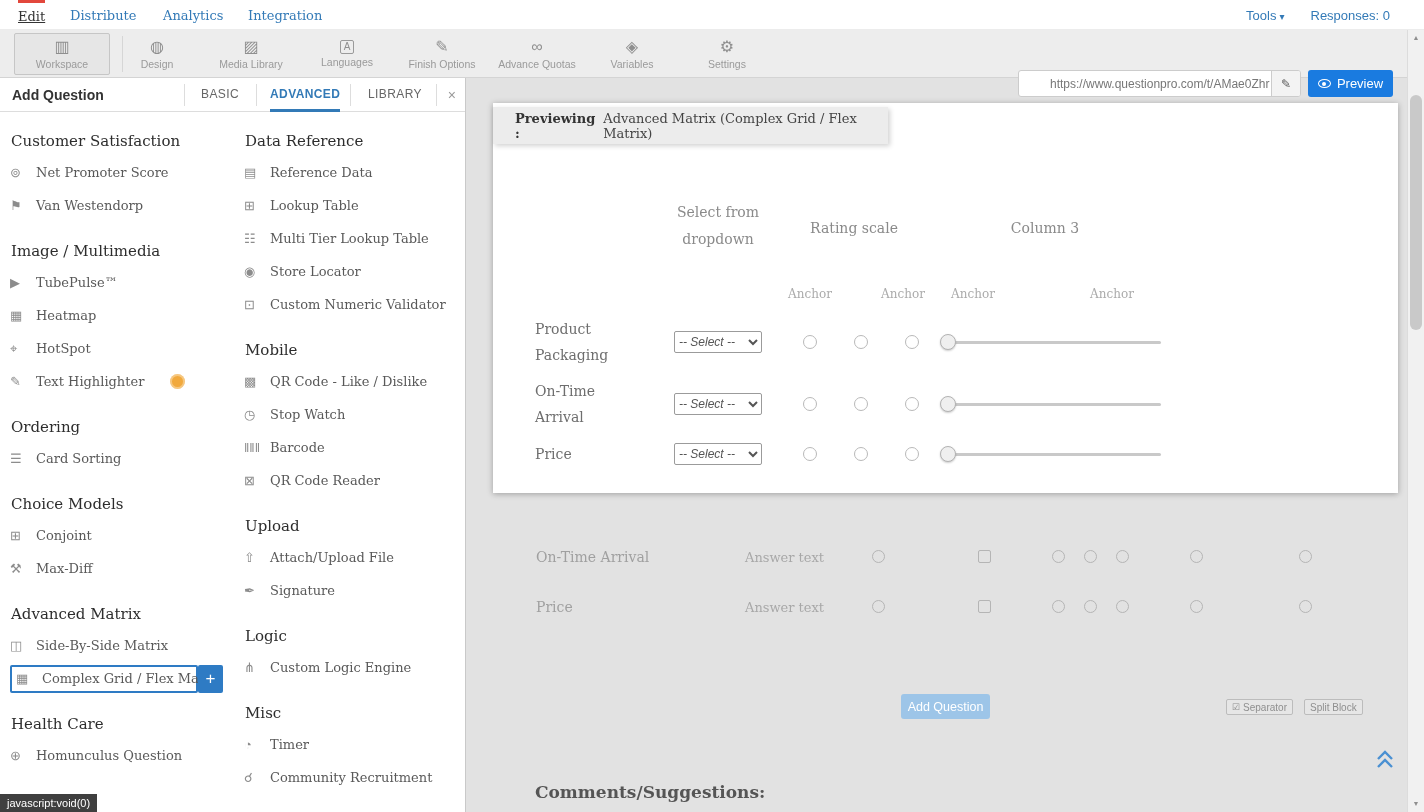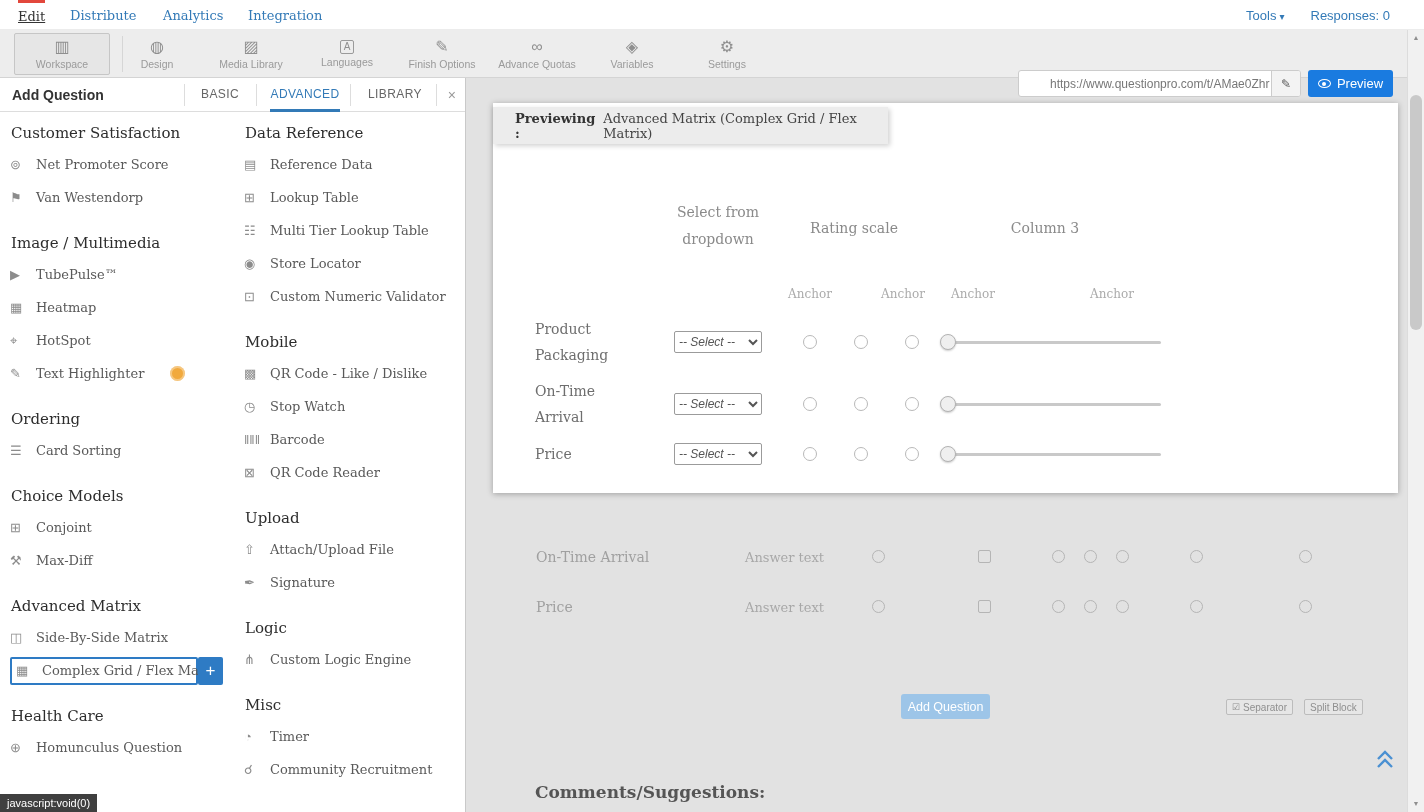--- a/index.html
+++ b/index.html
@@ -30,30 +30,30 @@
 .eye::after{content:"";position:absolute;left:50%;top:50%;width:4px;height:4px;margin:-2px 0 0 -2px;border-radius:50%;background:#fff;}
 
 
 .panel{position:absolute;left:0;top:78px;width:466px;bottom:0;background:#fff;border-right:1px solid #c9c9c9;z-index:2;}
 .panel-header{position:relative;height:34px;border-bottom:1px solid #ddd;}
 .panel-title{position:absolute;left:12px;line-height:34px;font-weight:bold;font-size:14px;color:#333;}
 .panel-tab{position:absolute;top:0;height:34px;line-height:33px;font-size:12px;color:#666;letter-spacing:0.4px;cursor:pointer;text-align:center;}
 .tab-basic{left:196px;width:48px;}
 .tab-advanced{left:270px;width:70px;}
 .tab-library{left:364px;width:62px;}
-.panel-tab.active{color:var(--accent-blue,#337ab7);border-bottom:3px solid var(--accent-blue,#337ab7);}
+.panel-tab.active{color:var(--accent-blue,#337ab7);border-bottom:3px solid var(--accent-blue,#337ab7);font-weight:bold;}
 .tab-sep{position:absolute;top:6px;width:1px;height:22px;background:#ddd;}
 .sep1{left:184px}.sep2{left:256px}.sep3{left:350px}.sep4{left:436px}
 .panel-close{position:absolute;right:9px;top:0;line-height:34px;font-size:14px;color:#999;cursor:pointer;}
 .panel-cols{position:absolute;left:0;top:34px;right:0;bottom:0;overflow:hidden;}
 .p-col{position:absolute;top:12px;}
 #panel-col-0{left:10px;width:224px;}
 #panel-col-1{left:244px;width:218px;}
 .p-section{margin-bottom:20px;}
-.p-heading{font-size:15px;color:#2d2d2d;margin:0 0 6px 1px;font-family:"DejaVu Serif",serif;}
+.p-heading{font-size:15px;color:#2d2d2d;margin:8px 0 6px 1px;font-family:"DejaVu Serif",serif;}
 .p-item{display:flex;align-items:center;height:33px;cursor:pointer;}
 .p-icon{width:26px;color:#8c8c8c;font-size:13px;flex:none;}
 .p-label{font-size:13px;color:#595959;font-family:"DejaVu Serif",serif;white-space:nowrap;}
 .badge{flex:none;width:15px;height:15px;border-radius:50%;background:var(--badge-yellow,#f1a93d);margin-left:26px;box-shadow:inset 0 0 0 2px rgba(255,255,255,0.35);}
 .sel-wrap{display:flex;align-items:center;height:33px;}
 .p-item.selected{border:2px solid var(--selected-border-blue,#2e7bc4);height:28px;width:188px;padding-left:4px;border-radius:2px;}
 .plus-btn{width:25px;height:28px;background:var(--selected-border-blue,#2e7bc4);color:#fff;font-size:17px;line-height:27px;text-align:center;border-radius:2px;cursor:pointer;flex:none;}
 
 
 .canvas{position:absolute;left:466px;top:63px;width:1094px;bottom:0;background:#e2e2e2;overflow:hidden;}

